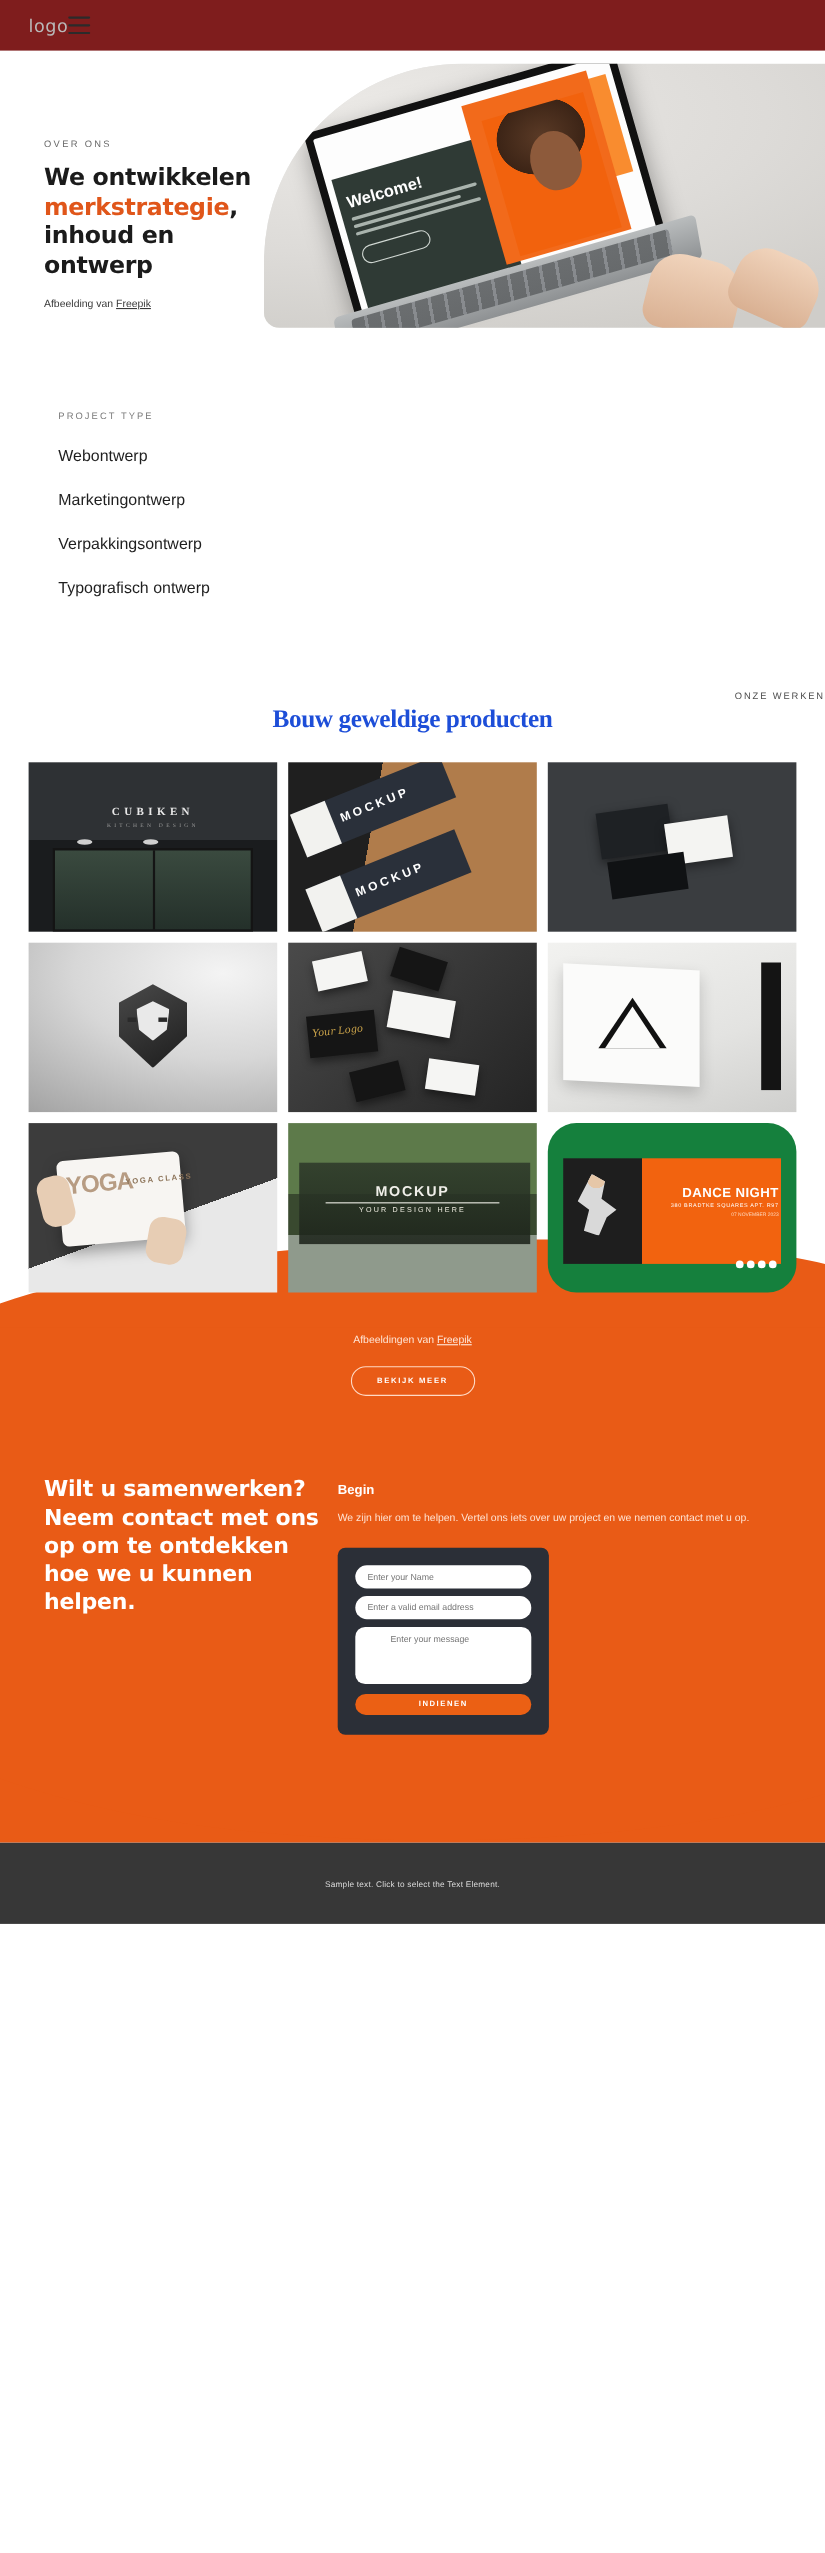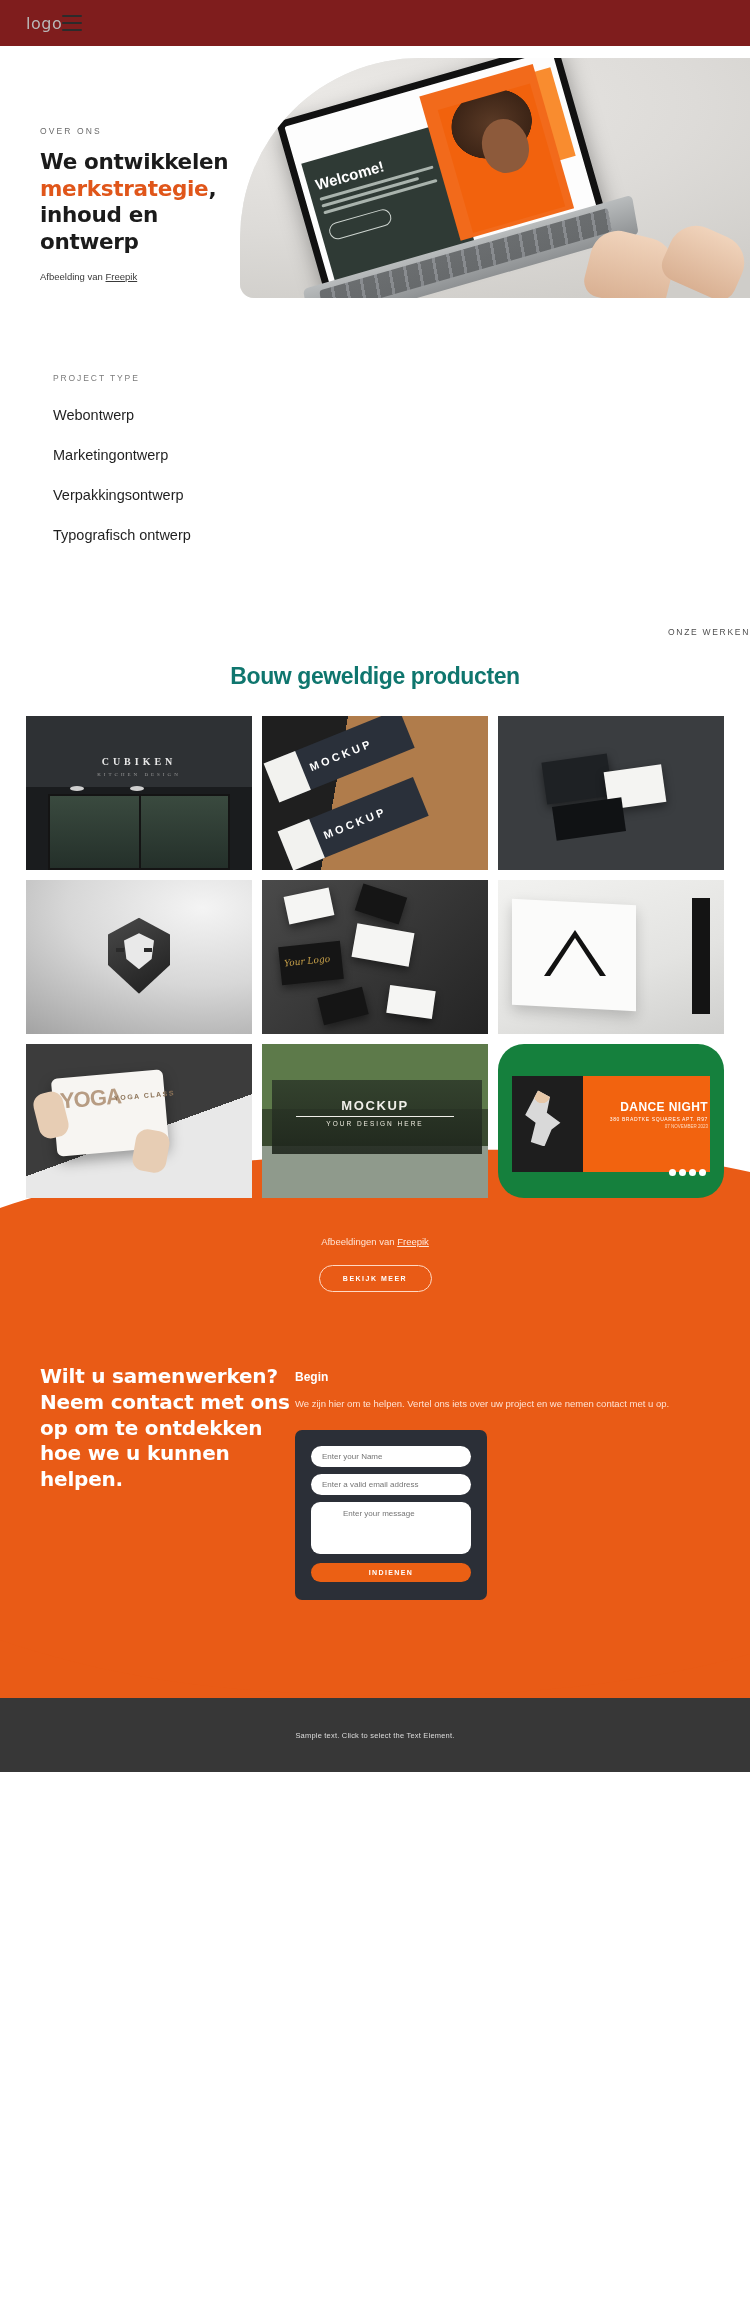--- a/index.html
+++ b/index.html
@@ -127,23 +127,23 @@
   .caps-item {
     font-size: 14.5px; color: #1f1f1f; margin-bottom: 21px; line-height: 1.3;
   }
 
   
   .works { padding-top: 62px; text-align: center; }
   .works-eyebrow {
     font-size: 8.5px; letter-spacing: 1.7px; color: #4e4e4e; text-transform: uppercase; text-align: right;
   }
   .works-title {
-    margin-top: 26px;
-    font-size: 23px; font-weight: 700; color: #0f766e; letter-spacing: -.4px;
-    font-family: Liberation Sans, sans-serif;
+    margin-top: 4px;
+    font-size: 23px; font-weight: 700; color: #1d4ed8; letter-spacing: -.4px;
+    font-family: Liberation Serif, serif;
   }
   .grid {
     margin: 26px auto 0;
     width: 698px;
     display: grid;
     grid-template-columns: repeat(3, 1fr);
     gap: 10px;
     position: relative; z-index: 4;
   }
   .tile {
@@ -276,21 +276,21 @@
   }
   .orange-credit a { color: #ffe9dc; }
   .btn-light {
     display: flex; align-items: center; justify-content: center;
     margin: 18px auto 0; width: 113px; height: 27px;
     border: 1px solid #ffd9c4; border-radius: 15px;
     color: #fff; font-size: 7px; letter-spacing: 1.5px; font-weight: 700;
     text-transform: uppercase; background: transparent; cursor: pointer;
   }
   .cta {
-    display: flex; padding: 72px 26px 0 40px; gap: 0;
+    display: flex; padding: 72px 26px 0 40px; gap: 12px;
   }
   .cta-left { width: 255px; }
   .cta-head {
     color: #fff; font-size: 20px; line-height: 1.28; font-weight: 700;
     font-family: "DejaVu Sans", sans-serif; letter-spacing: -.2px;
   }
   .cta-right { flex: 1; padding-top: 6px; }
   .cta-sub { color: #fff; font-size: 12px; font-weight: 700; }
   .cta-p { color: #ffe2d2; font-size: 9.5px; line-height: 2.1; margin-top: 10px; }
   .form-card {

